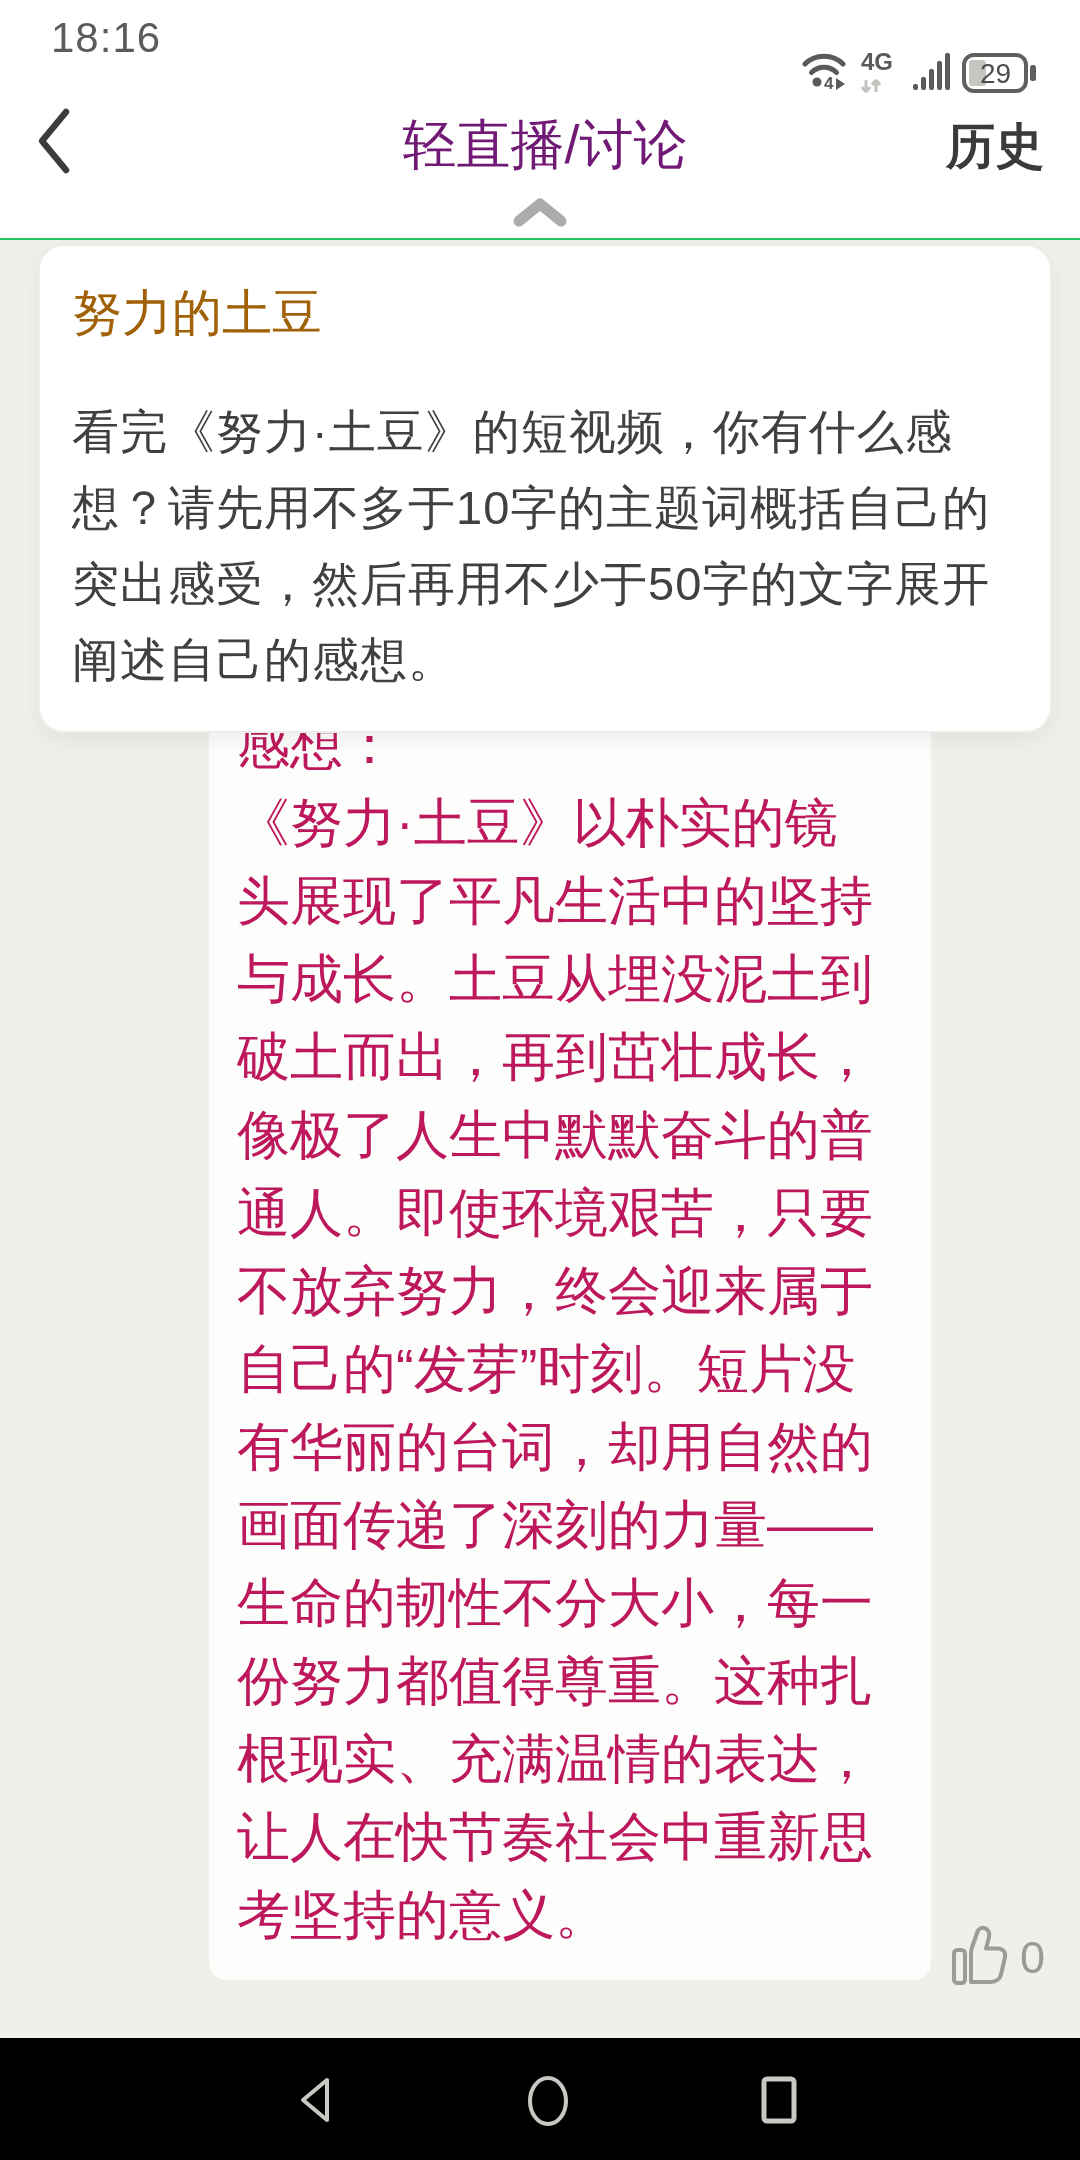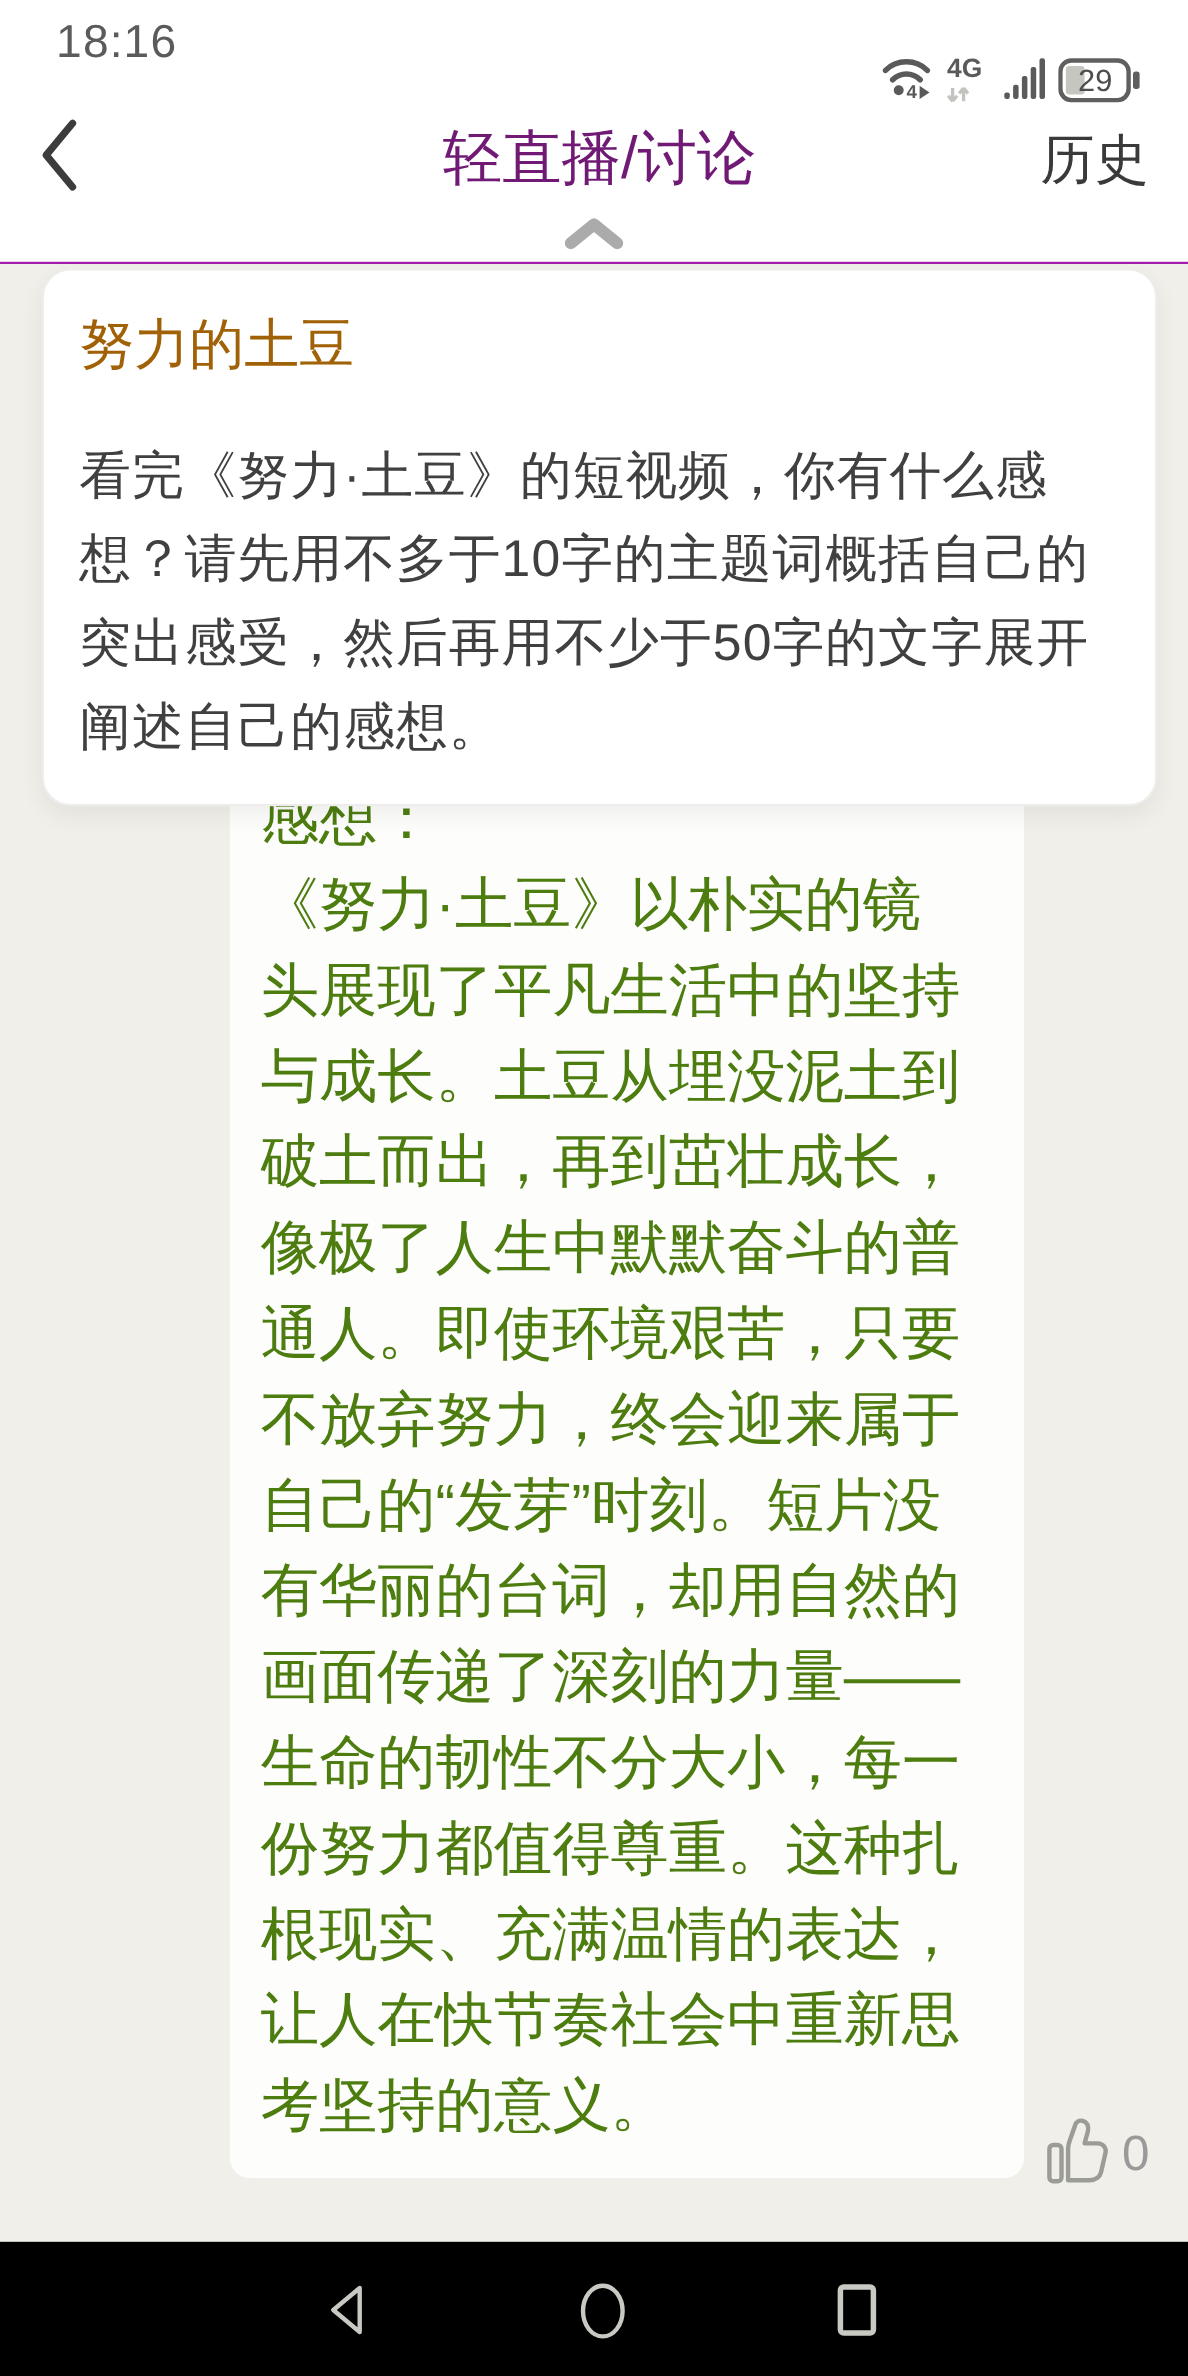--- a/index.html
+++ b/index.html
@@ -4,51 +4,51 @@
 <style>
   html,body{margin:0;padding:0;background:#888;}
   .screen{
     position:relative;width:1080px;height:2160px;overflow:hidden;
     background:#f0efe9;
     font-family:"Liberation Sans","DejaVu Sans",sans-serif;
   }
   
   .topbar{
     position:absolute;top:0;left:0;width:1080px;height:238px;
-    background:#ffffff;border-bottom:2px solid #a21caf;z-index:2;
+    background:#ffffff;border-bottom:2px solid #22c55e;z-index:2;
   }
   .time{position:absolute;left:51px;top:14px;font-size:42px;color:#5b5b5b;letter-spacing:1px;}
   .status-icons{position:absolute;right:42px;top:8px;height:52px;display:flex;align-items:flex-start;}
   .back-btn{position:absolute;left:34px;top:108px;width:44px;height:70px;display:flex;align-items:center;}
   .page-title{
     position:absolute;left:190px;right:180px;top:108px;height:72px;
     text-align:center;font-size:54px;font-weight:400;color:#701a75;line-height:72px;
   }
-  .history-btn{position:absolute;right:36px;top:118px;font-size:49px;color:#3a3a3a;line-height:56px;}
+  .history-btn{position:absolute;right:36px;top:118px;font-size:49px;color:#3a3a3a;line-height:56px;font-weight:bold;}
   .collapse-btn{position:absolute;left:512px;top:196px;width:56px;height:32px;}
   
   .prompt-card{
     position:absolute;left:38px;top:244px;width:1014px;height:489px;
     box-sizing:border-box;padding:36px 32px 0 32px;
     background:#ffffff;border:2px solid #ededeb;border-radius:26px;
     box-shadow:0 8px 22px rgba(0,0,0,0.06);
     z-index:3;
   }
   .prompt-title{font-size:50px;color:#a16207;font-weight:500;line-height:62px;}
   .prompt-desc{
     margin-top:50px;font-size:47px;line-height:76px;color:#404040;
     white-space:pre;letter-spacing:1px;
   }
   
   .bubble{
     position:absolute;left:209px;top:680px;width:722px;height:1300px;
     box-sizing:border-box;padding:26px 24px 0 28px;
     background:#fdfdfc;border-radius:18px;z-index:1;
   }
-  .bubble-text{font-size:53px;line-height:78px;color:#4d7c0f;white-space:pre;}
+  .bubble-text{font-size:53px;line-height:78px;color:#be185d;white-space:pre;}
   .like{
     position:absolute;left:950px;top:1920px;width:122px;height:68px;
     display:flex;align-items:flex-end;z-index:1;
   }
   .like svg{display:block;}
   .like-count{font-size:45px;color:#9a9a9a;line-height:1;margin-left:12px;padding-bottom:8px;}
   
   .navbar{
     position:absolute;left:0;top:2038px;width:1080px;height:122px;background:#000;z-index:4;
   }

